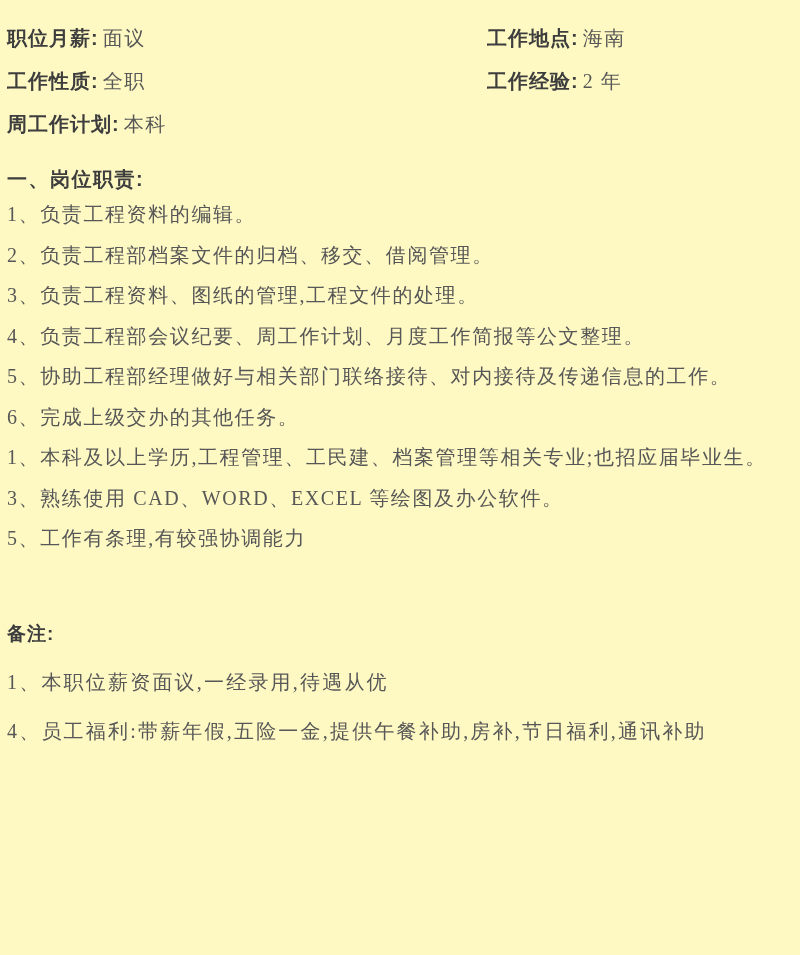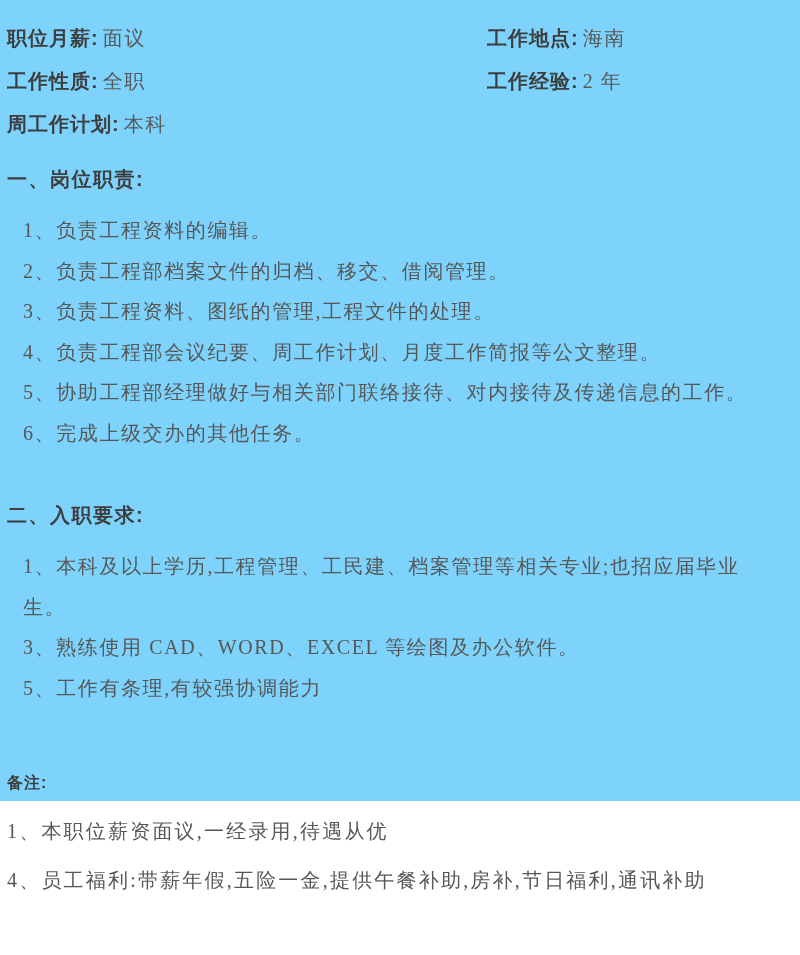--- a/index.html
+++ b/index.html
@@ -9,23 +9,23 @@
   }
   body {
     width: 800px;
     height: 955px;
     overflow: hidden;
     font-family: "Liberation Serif", "DejaVu Serif", serif;
   }
   .page {
     box-sizing: border-box;
     width: 800px;
-    height: 801px;
+    height: 955px;
     padding: 17px 14px 0 7px;
-    background: #7dd3fc;
+    background: #fef9c3;
   }
   
   .info-grid {
     display: grid;
     grid-template-columns: 480px auto;
   }
   .info-cell {
     font-size: 20px;
     line-height: 43px;
     white-space: nowrap;
@@ -49,34 +49,34 @@
     line-height: 29px;
     color: #3d3d3d;
     letter-spacing: 1.5px;
     margin: 0;
   }
   .heading-duties   { margin-top: 19px; }
   .heading-requirements { margin-top: 48px; }
   
   .item-list {
     list-style: none;
-    margin: 16px;
+    margin: 0;
     padding: 0;
   }
   .item-list li {
     font-size: 20px;
     line-height: 40.5px;
     color: #575757;
     letter-spacing: 1.6px;
   }
   
   .remarks-heading {
     font-family: "Liberation Sans", "DejaVu Sans", sans-serif;
     font-weight: 700;
-    font-size: 16px;
+    font-size: 19px;
     line-height: 29px;
     color: #3d3d3d;
     letter-spacing: 1px;
     margin: 60px 0 0 0;
   }
   .remark-line {
     font-size: 20px;
     line-height: 30px;
     color: #575757;
     letter-spacing: 2.2px;
@@ -112,21 +112,20 @@
       <li>1、负责工程资料的编辑。</li>
       <li>2、负责工程部档案文件的归档、移交、借阅管理。</li>
       <li>3、负责工程资料、图纸的管理,工程文件的处理。</li>
       <li>4、负责工程部会议纪要、周工作计划、月度工作简报等公文整理。</li>
       <li>5、协助工程部经理做好与相关部门联络接待、对内接待及传递信息的工作。</li>
       <li>6、完成上级交办的其他任务。</li>
     </ul>
   </section>
 
   <section>
-    <h2 class="section-heading heading-requirements">二、入职要求:</h2>
     <ul class="item-list">
       <li>1、本科及以上学历,工程管理、工民建、档案管理等相关专业;也招应届毕业生。</li>
       <li>3、熟练使用 CAD、WORD、EXCEL 等绘图及办公软件。</li>
       <li>5、工作有条理,有较强协调能力</li>
     </ul>
   </section>
 
   <section>
     <h3 class="remarks-heading">备注:</h3>
     <div class="remark-line">1、本职位薪资面议,一经录用,待遇从优</div>

